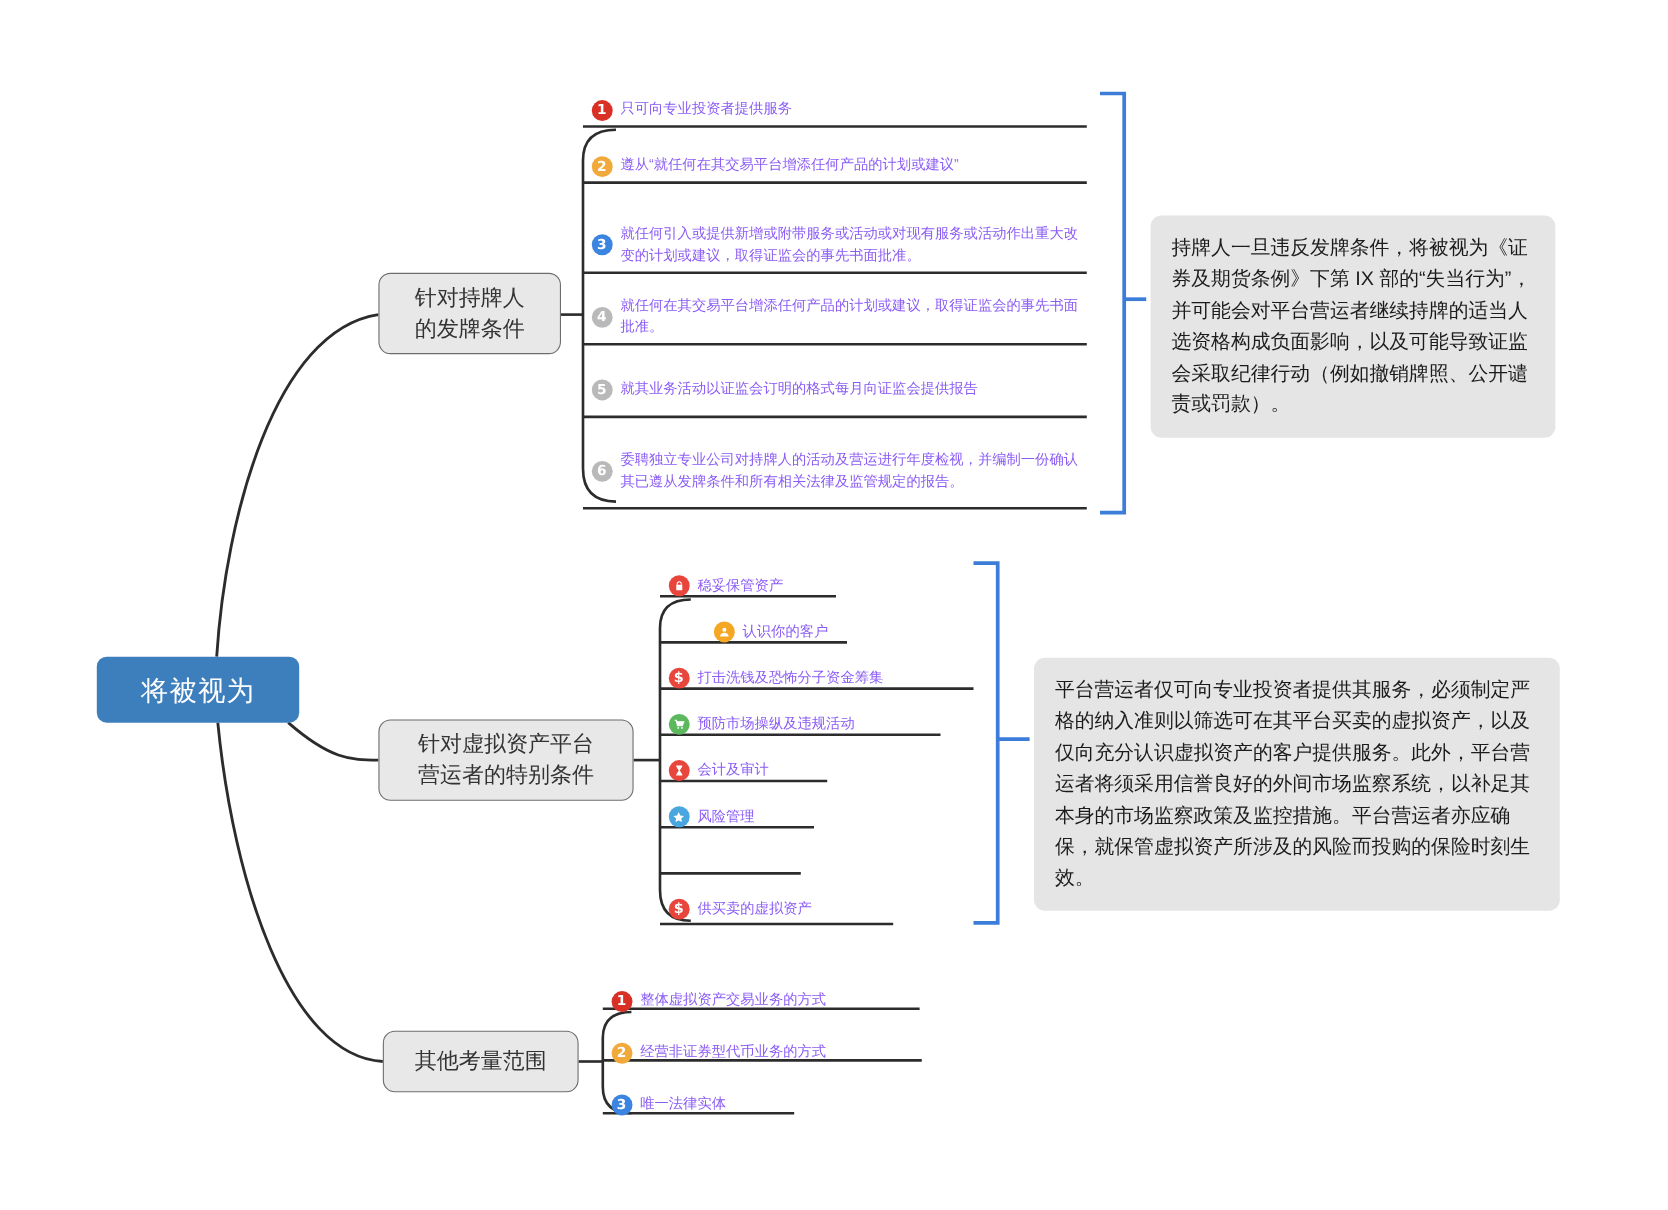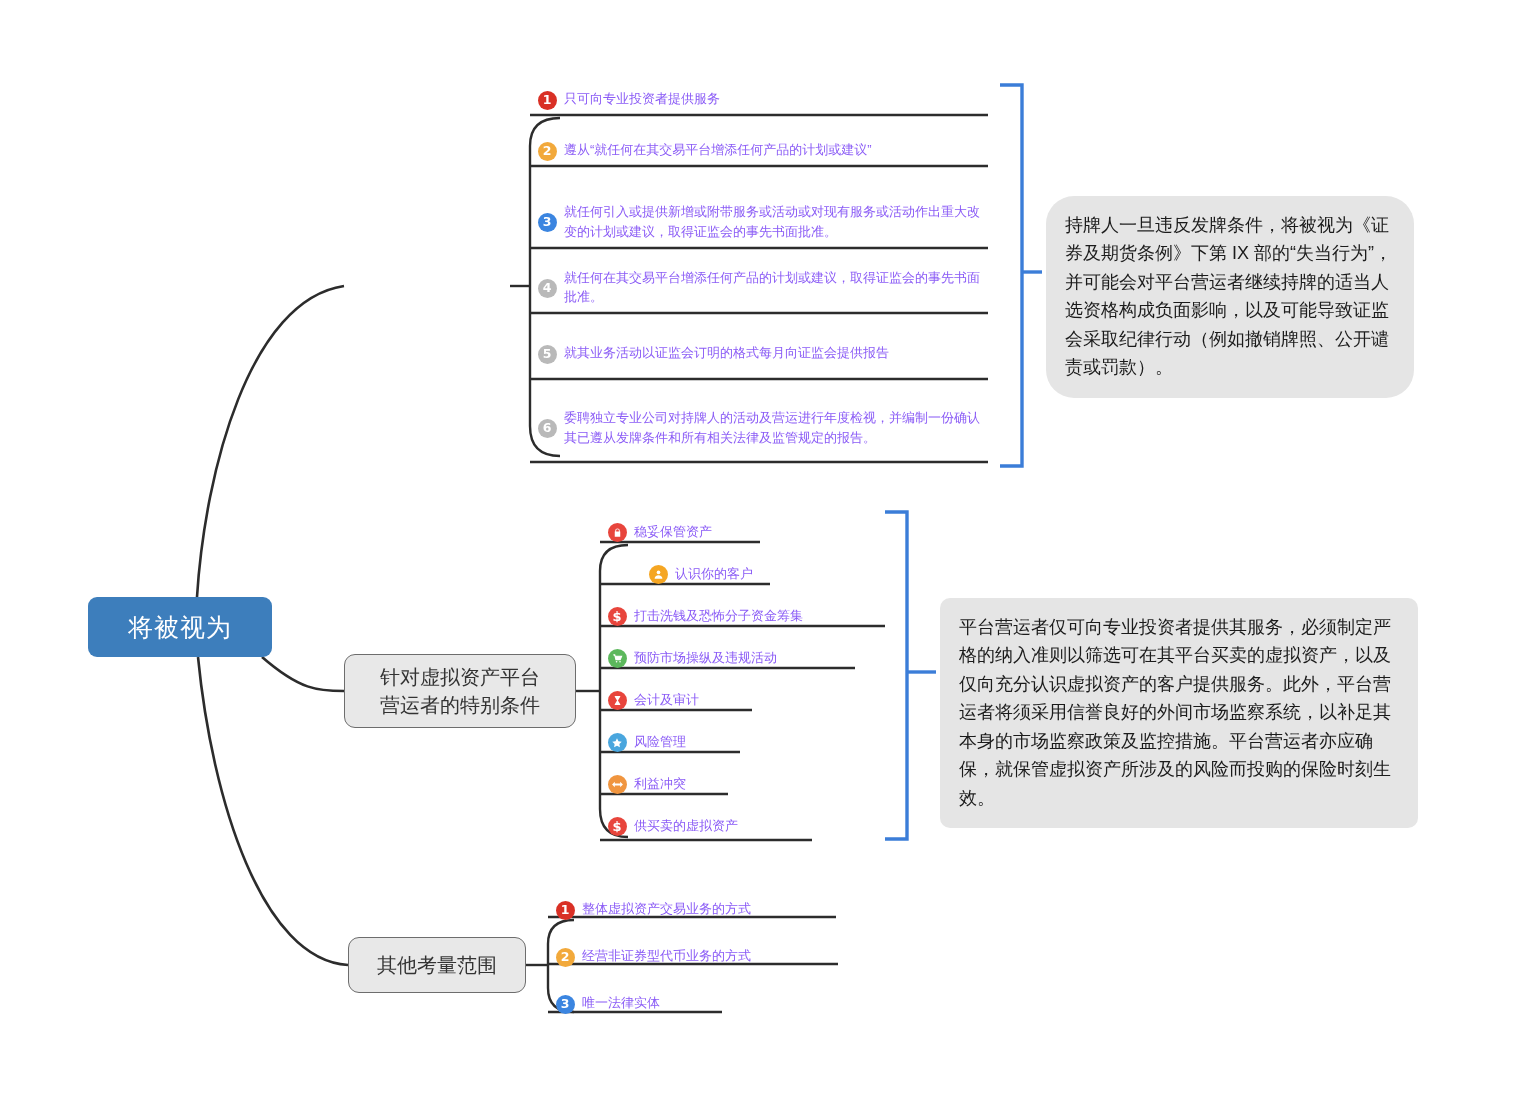--- a/index.html
+++ b/index.html
@@ -96,21 +96,21 @@
   .summary-box {
     position: absolute;
     background: #e5e5e5;
     border-radius: 10px;
     padding: 15px 19px 16px 19px;
     font-size: 18px;
     line-height: 1.58;
     color: #1b1b1b;
     z-index: 4;
   }
-  .summary-box.s0 { left: 1046px; top: 196px; width: 368px; border-radius: 28px; }
+  .summary-box.s0 { left: 1046px; top: 196px; width: 368px; }
   .summary-box.s1 { left: 940px; top: 598px; width: 478px; }
 </style>
 </head>
 <body>
 
 <div id="canvas">
 
   <svg id="wires" viewBox="0 0 1516 1100" xmlns="http://www.w3.org/2000/svg">
 
     <path d="M 197 597 C 205 470 250 300 344 286" fill="none" stroke="#2c2c2c" stroke-width="2.6"></path>
@@ -152,20 +152,23 @@
 
     <path d="M 548 917 L 836 917" stroke="#2c2c2c" stroke-width="2.4" fill="none"></path>
     <path d="M 548 964 L 838 964" stroke="#2c2c2c" stroke-width="2.4" fill="none"></path>
     <path d="M 548 1012 L 722 1012" stroke="#2c2c2c" stroke-width="2.4" fill="none"></path>
   </svg>
 
   <div class="root-node">
     <span>将被视为</span>
   </div>
 
+  <div class="branch-node b0">
+    <span>针对持牌人<br>的发牌条件</span>
+  </div>
   <div class="branch-node b1">
     <span>针对虚拟资产平台<br>营运者的特别条件</span>
   </div>
   <div class="branch-node b2">
     <span>其他考量范围</span>
   </div>
 
   <div class="leaf-group" id="group0" style="left: 530px; top: 84px; width: 458px; position: absolute; height: 400px;">
       <div class="leaf-row" style="border-bottom: none; position: absolute; left: 0px; top: 0px; width: 458px; height: 31px; align-items: center;">
         <span class="leaf-marker">
@@ -261,30 +264,20 @@
       <div class="leaf-row" style="border-bottom: none; position: absolute; left: 0px; top: 210px; width: 300px; height: 42px; align-items: center;">
         <span class="leaf-marker">
           <span class="badge" style="background: rgb(73, 166, 222);">
             <svg width="12" height="12" viewBox="0 0 24 24" fill="#fff">
               <path d="M12 2.5l2.9 6.1 6.6.9-4.8 4.6 1.2 6.6L12 17.6 6.1 20.7l1.2-6.6L2.5 9.5l6.6-.9z"></path>
             </svg>
           </span>
         </span>
         <span class="leaf-text">风险管理</span>
       </div>
-      <div class="leaf-row" style="border-bottom: none; position: absolute; left: 0px; top: 252px; width: 300px; height: 42px; align-items: center;">
-        <span class="leaf-marker">
-          <span class="badge" style="background: rgb(240, 149, 63);">
-            <svg width="13" height="13" viewBox="0 0 24 24" fill="#fff">
-              <path d="M7 7l-5 5 5 5v-3.2h10V17l5-5-5-5v3.2H7z"></path>
-            </svg>
-          </span>
-        </span>
-        <span class="leaf-text">利益冲突</span>
-      </div>
       <div class="leaf-row" style="border-bottom: none; position: absolute; left: 0px; top: 294px; width: 300px; height: 42px; align-items: center;">
         <span class="leaf-marker">
           <span class="badge" style="background: rgb(232, 69, 60);">
             <span style="font-size:13px;font-weight:bold;line-height:1;">$</span>
           </span>
         </span>
         <span class="leaf-text">供买卖的虚拟资产</span>
       </div>
     </div>
 

